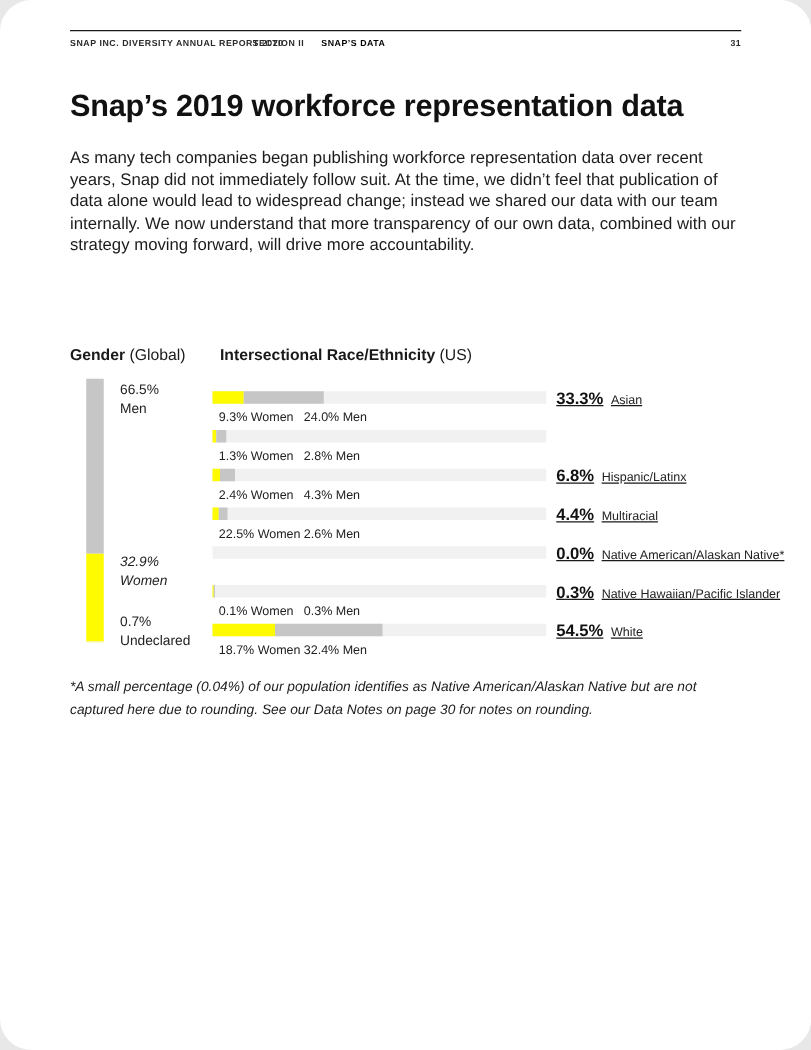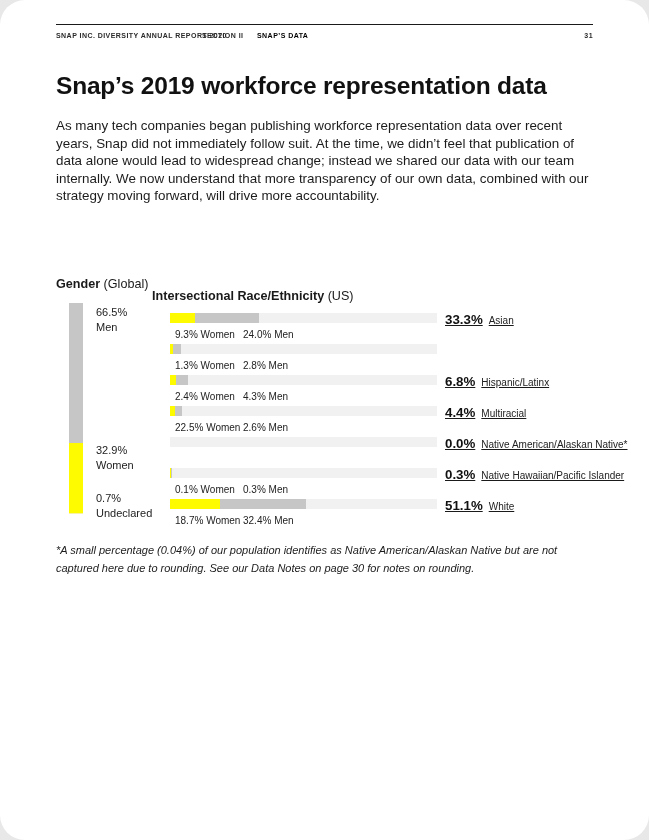--- a/index.html
+++ b/index.html
@@ -20,27 +20,27 @@
   .doc-title { position:absolute; left:56px; top:72px; width:560px;
     font-size:24.5px; font-weight:600; letter-spacing:-.2px; color:#111; }
   .intro { position:absolute; left:56px; top:117px; width:545px;
     font-size:13.4px; line-height:17.6px; color:#1c1c1c; }
   
   .section-heading { position:absolute; left:56px; top:243px;
     font-size:20px; font-weight:600; letter-spacing:-.1px; color:#111; }
   .chart-title { position:absolute; top:277px; font-size:12.6px; color:#1a1a1a; }
   .chart-title b { font-weight:700; }
   .chart-title.gender { left:56px; }
-  .chart-title.race { left:152px;margin-top:12px; }
+  .chart-title.race { left:176px; }
   
   .gender-bar { position:absolute; left:69px; top:303px; width:14px; height:211px;
     display:flex; flex-direction:column; }
   .g-label { position:absolute; left:96px; font-size:11px; line-height:15px; color:#222; white-space:nowrap; }
   .g-label.men { top:305px; }
-  .g-label.women { top:443px; }
+  .g-label.women { top:443px;font-style:italic; }
   .g-label.undeclared { top:491px; }
   
   .race-rows { position:absolute; left:170px; top:310px; width:450px; }
   .race-row { position:relative; height:31px; }
   .race-track { position:absolute; left:0; top:3px; width:267px; height:10px; display:flex; }
   .race-seg { height:100%; }
   .race-sublabels { position:absolute; left:0; top:19px; width:267px; height:12px;
     font-size:10px; color:#222; white-space:nowrap; }
   .race-sublabels .wl { position:absolute; left:5px; top:0; }
   .race-sublabels .ml { position:absolute; left:73px; top:0; }
@@ -171,20 +171,20 @@
       <div class="race-row">
       <div class="race-track" style="background: rgb(241, 241, 241);">
         <div class="race-seg" style="background: rgb(254, 251, 0); width: 18.7%; min-width: 1px;"></div>
         <div class="race-seg" style="background: rgb(198, 198, 198); width: 32.4%; min-width: 1px;"></div>
       </div>
       <div class="race-sublabels">
         <span class="wl">18.7% Women</span>
         <span class="ml">32.4% Men</span>
       </div>
       <div class="race-right">
-        <span class="total">51.1%</span><span class="name">White</span>
+        <span class="total">54.5%</span><span class="name">White</span>
       </div>
     </div>
     </div>
 
   <p class="footnote">*A small percentage (0.04%) of our population identifies as Native American/Alaskan Native but are not captured here due to rounding. See our Data Notes on page 30 for notes on rounding.</p>
 
 </div>
 
 </body></html>

